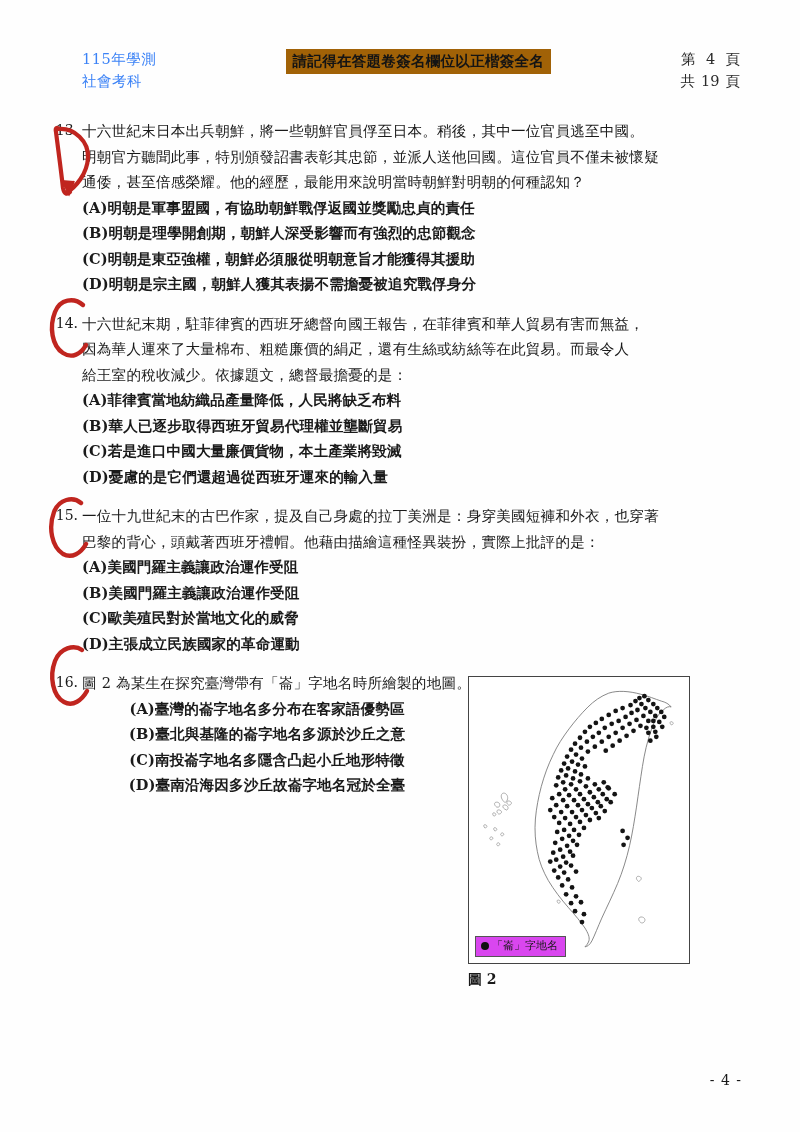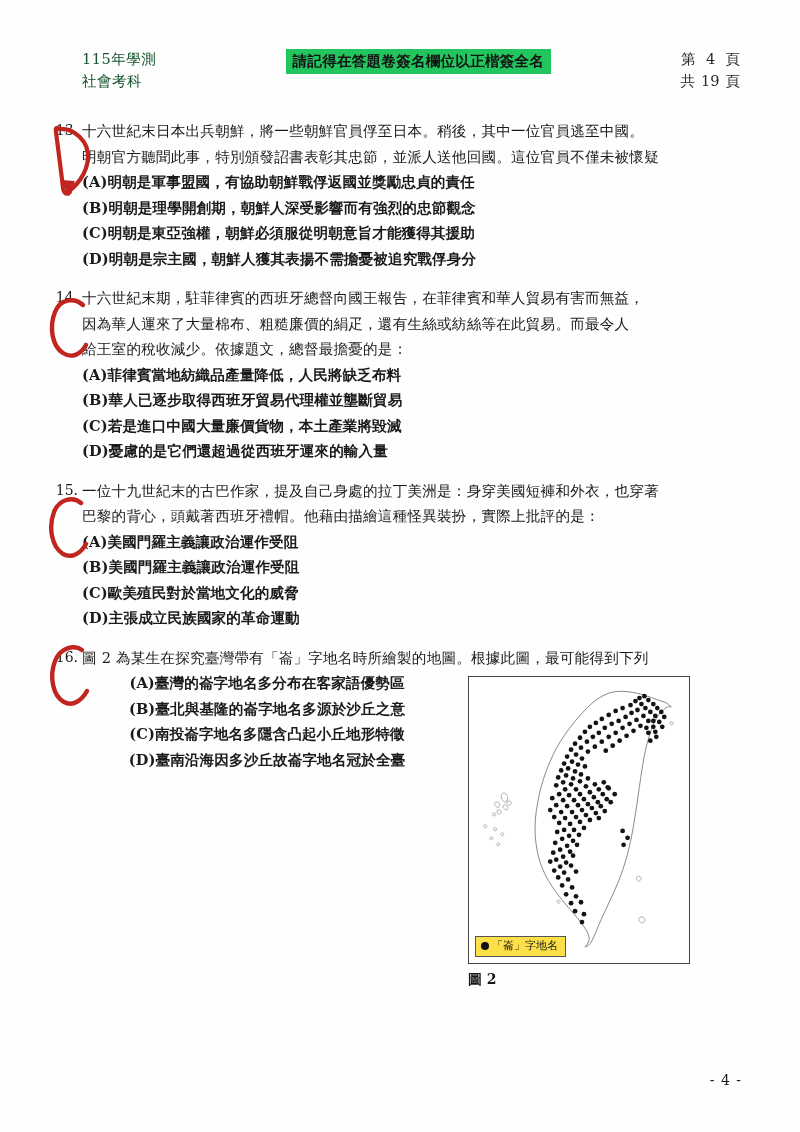--- a/index.html
+++ b/index.html
@@ -28,30 +28,30 @@
     display: flex;
     align-items: flex-start;
     padding: 0 60px 0 82px;
     box-sizing: border-box;
   }
   .hdr-left {
     font-size: 14.5px;
     line-height: 22px;
     letter-spacing: 0.5px;
     white-space: nowrap;
-    color: #14532d;
+    color: #3b82f6;
   }
   .hdr-center {
     flex: 1;
     display: flex;
     justify-content: center;
     padding-top: 1px;
   }
   .hdr-notice {
-    background: #22c55e;
+    background: #a16207;
     color: #141414;
     font-weight: bold;
     font-size: 14.5px;
     line-height: 20px;
     padding: 2px 7px 3px 7px;
     letter-spacing: 0.3px;
     white-space: nowrap;
   }
   .hdr-right {
     font-size: 14.5px;
@@ -127,21 +127,21 @@
     background: #fff;
     position: relative;
     box-sizing: border-box;
   }
   .map-svg { position: absolute; left: 0; top: 0; width: 100%; height: 100%; }
   .legend {
     position: absolute;
     left: 6px;
     bottom: 6px;
     border: 1px solid #555;
-    background: #fde047;
+    background: #d946ef;
     padding: 2px 7px 3px 5px;
     display: flex;
     align-items: center;
     gap: 3px;
     font-size: 11px;
     line-height: 14px;
     white-space: nowrap;
   }
   .legend-dot {
     width: 8px; height: 8px;
@@ -197,20 +197,21 @@
   </div>
 
   <div class="content">
 
     <div class="qblock">
       <div class="qrow">
         <div class="qnum">13.</div>
         <div class="qbody">
           <div class="stem-line">十六世紀末日本出兵朝鮮，將一些朝鮮官員俘至日本。稍後，其中一位官員逃至中國。</div>
           <div class="stem-line">明朝官方聽聞此事，特別頒發詔書表彰其忠節，並派人送他回國。這位官員不僅未被懷疑</div>
+          <div class="stem-line">通倭，甚至倍感榮耀。他的經歷，最能用來說明當時朝鮮對明朝的何種認知？</div>
           <div class="opt-line">(A)明朝是軍事盟國，有協助朝鮮戰俘返國並獎勵忠貞的責任</div>
           <div class="opt-line">(B)明朝是理學開創期，朝鮮人深受影響而有強烈的忠節觀念</div>
           <div class="opt-line">(C)明朝是東亞強權，朝鮮必須服從明朝意旨才能獲得其援助</div>
           <div class="opt-line">(D)明朝是宗主國，朝鮮人獲其表揚不需擔憂被追究戰俘身分</div>
         </div>
       </div>
     </div>
 
     <div class="qblock">
       <div class="qrow">

